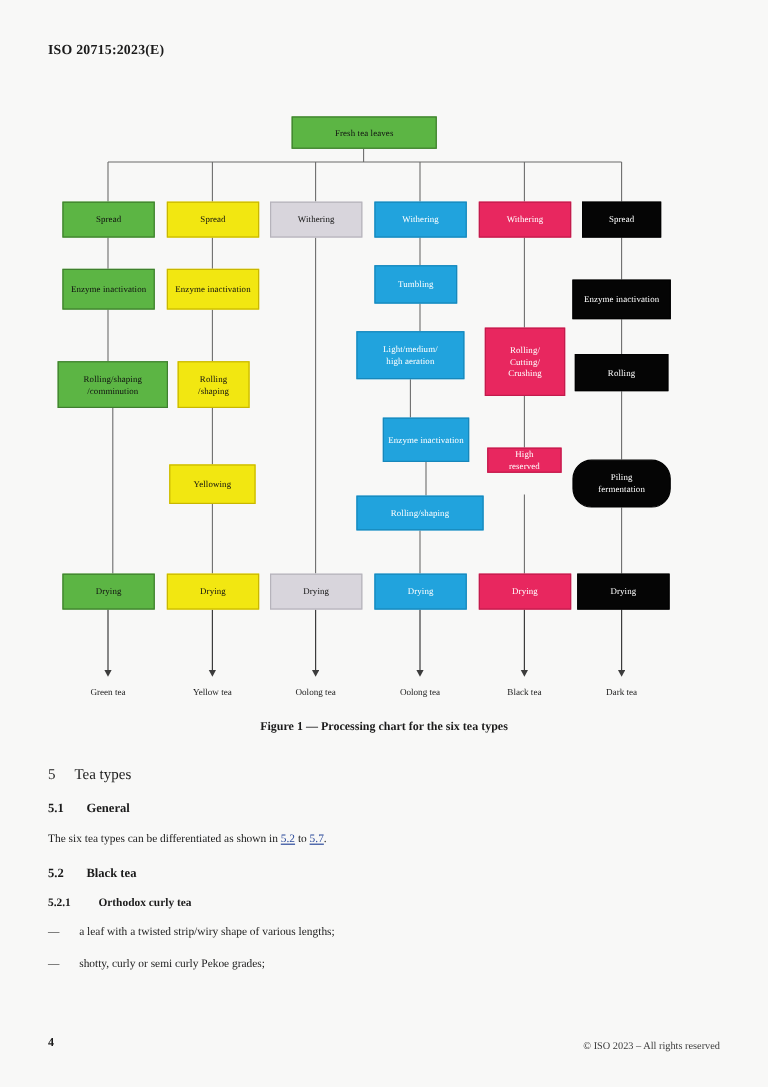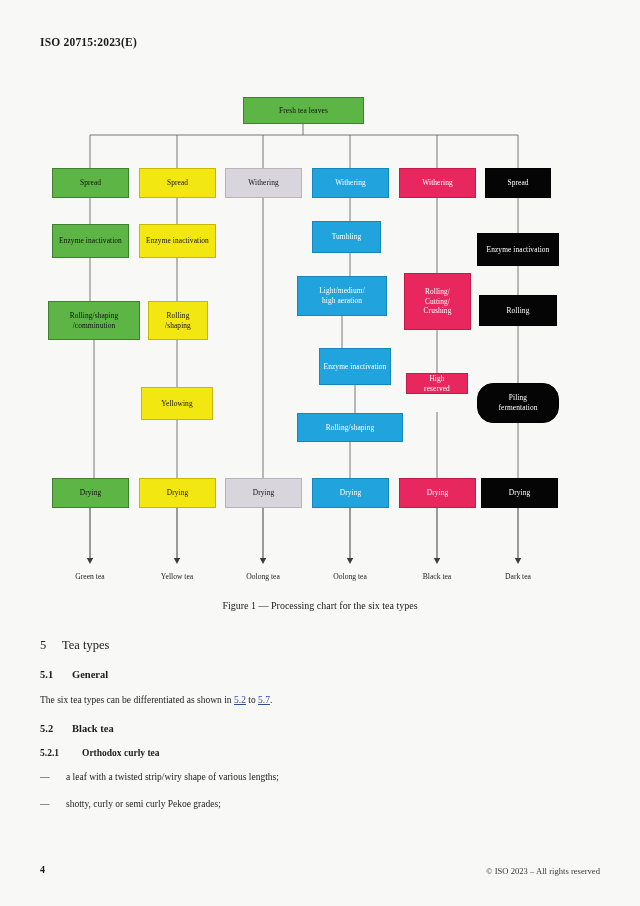--- a/index.html
+++ b/index.html
@@ -86,21 +86,21 @@
     z-index: 3;
   }
 
   .fig-caption {
     position: absolute;
     left: 0;
     top: 600px;
     width: 640px;
     text-align: center;
     font-family: "Liberation Serif", serif;
-    font-weight: normal;
+    font-weight: bold;
     font-size: 10px;
     color: #1b1b1b;
   }
 
   
   .body {
     position: absolute;
     left: 40px;
     top: 638px;
     width: 525px;

